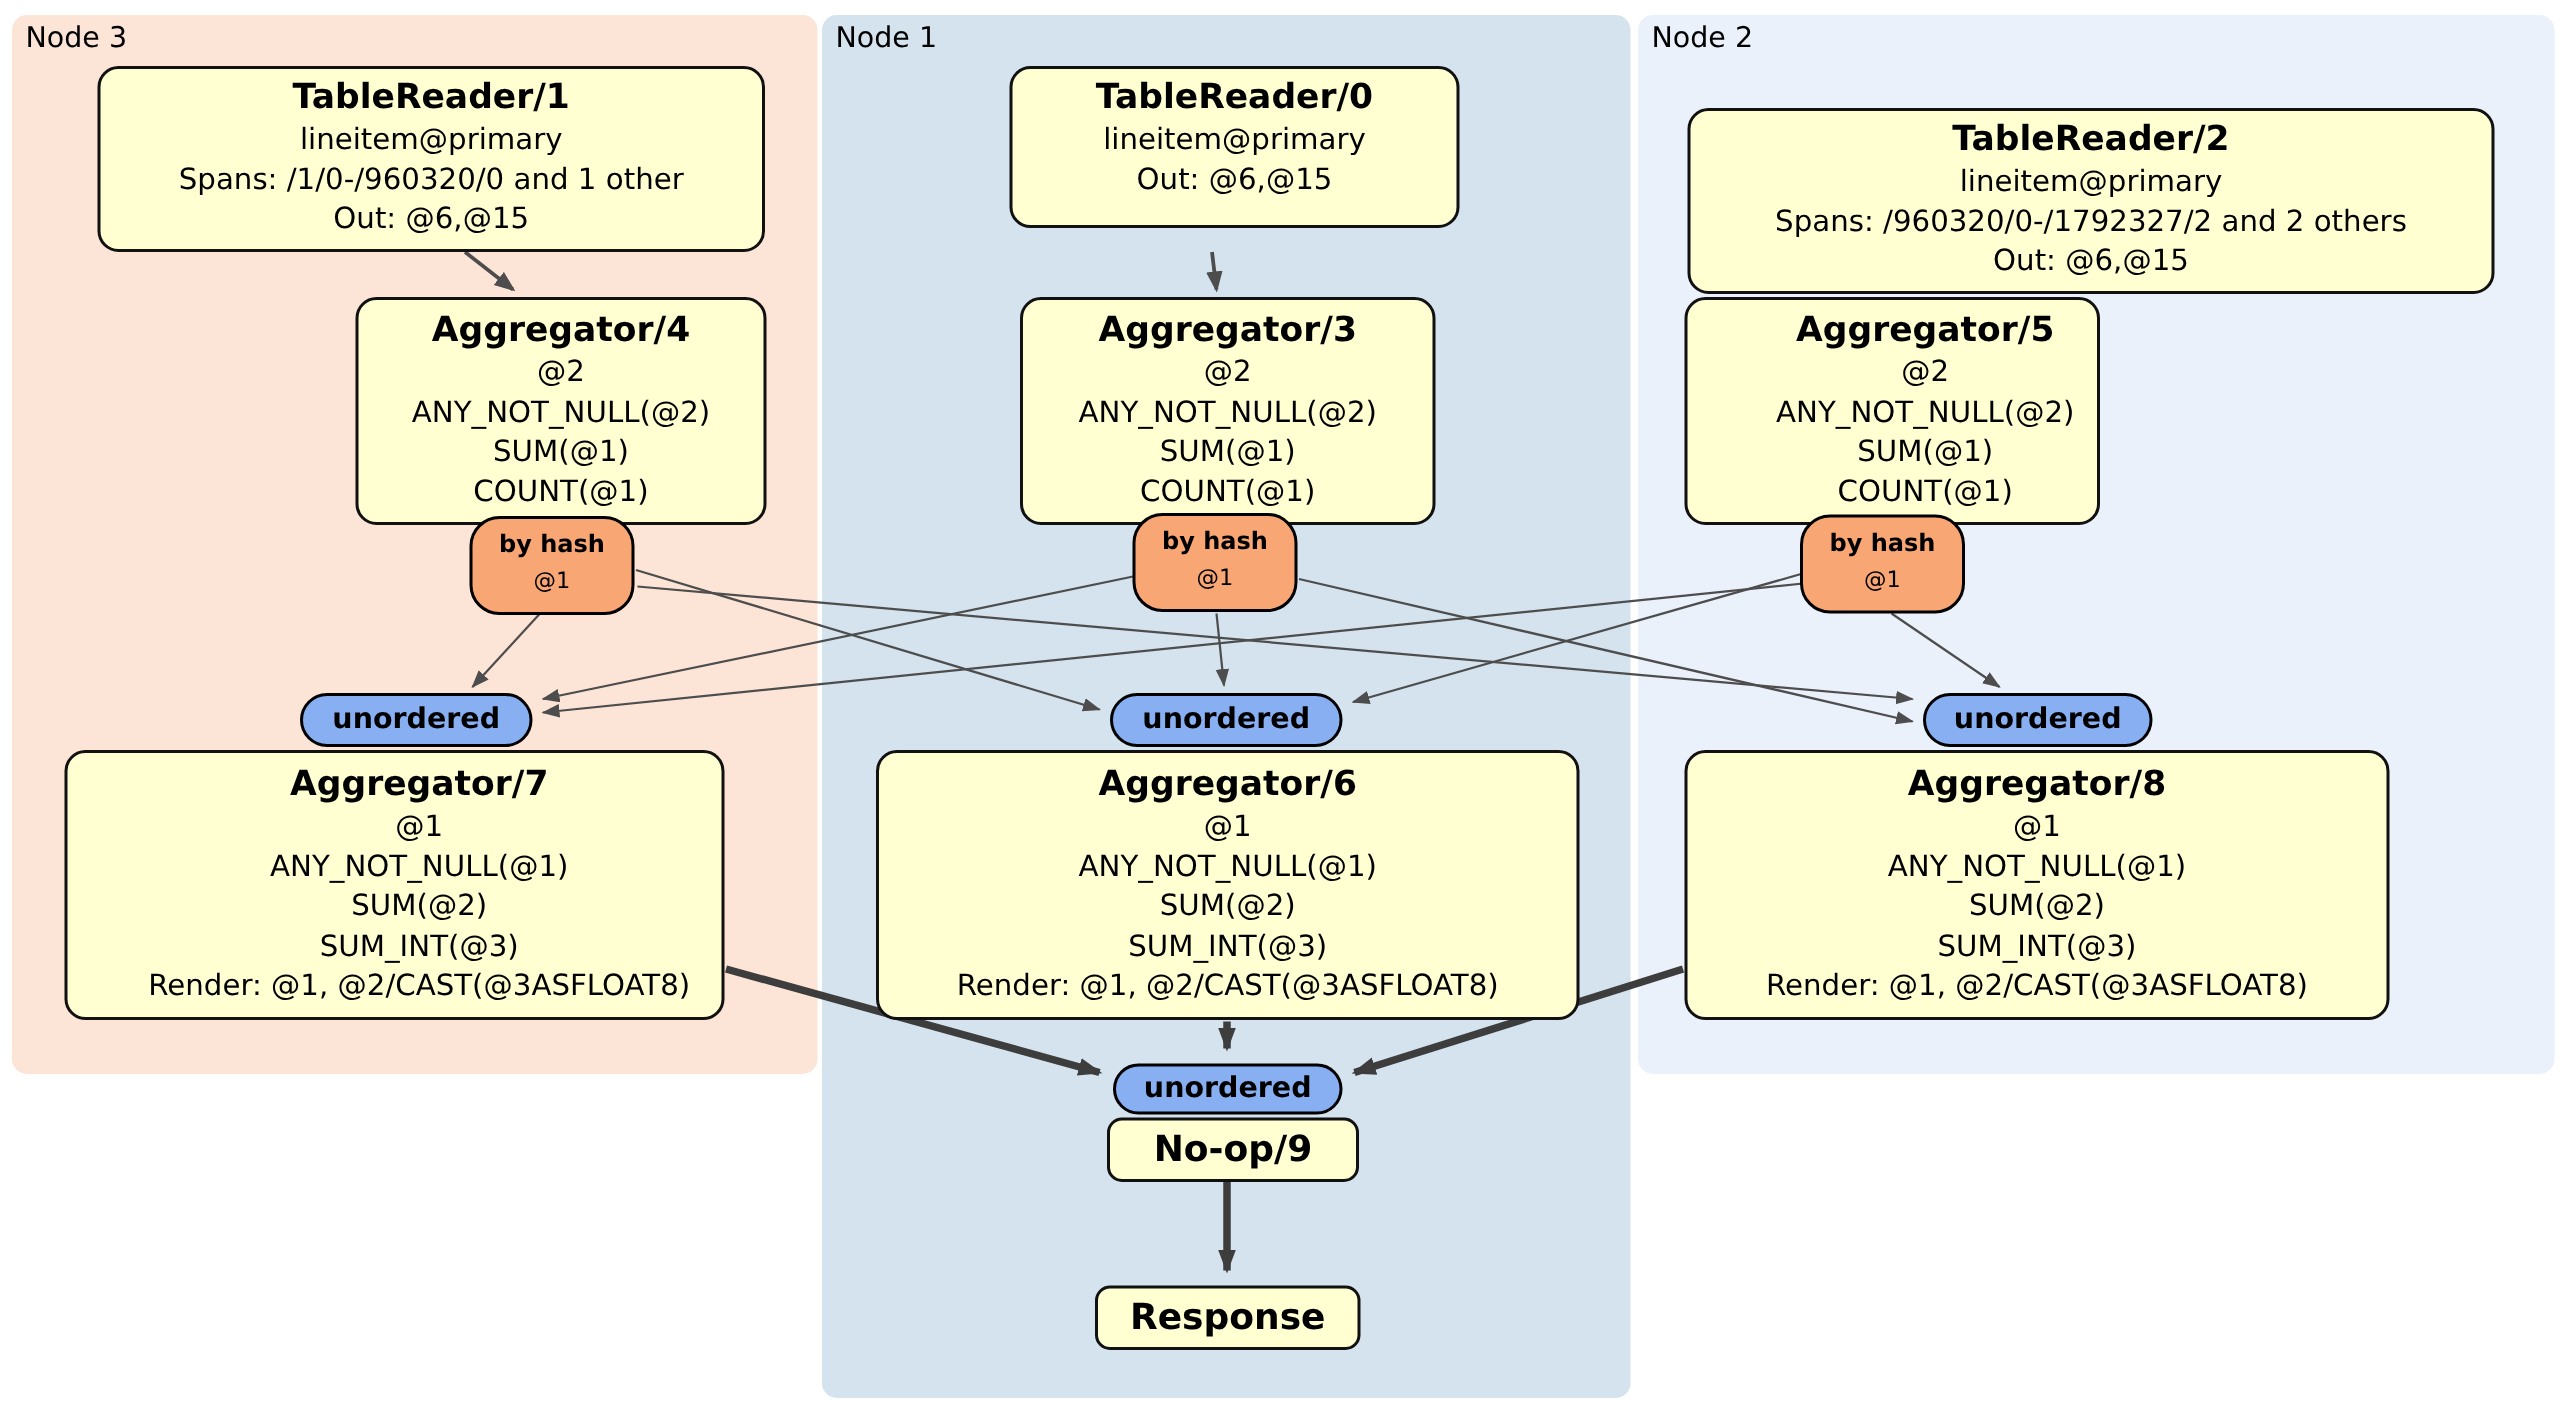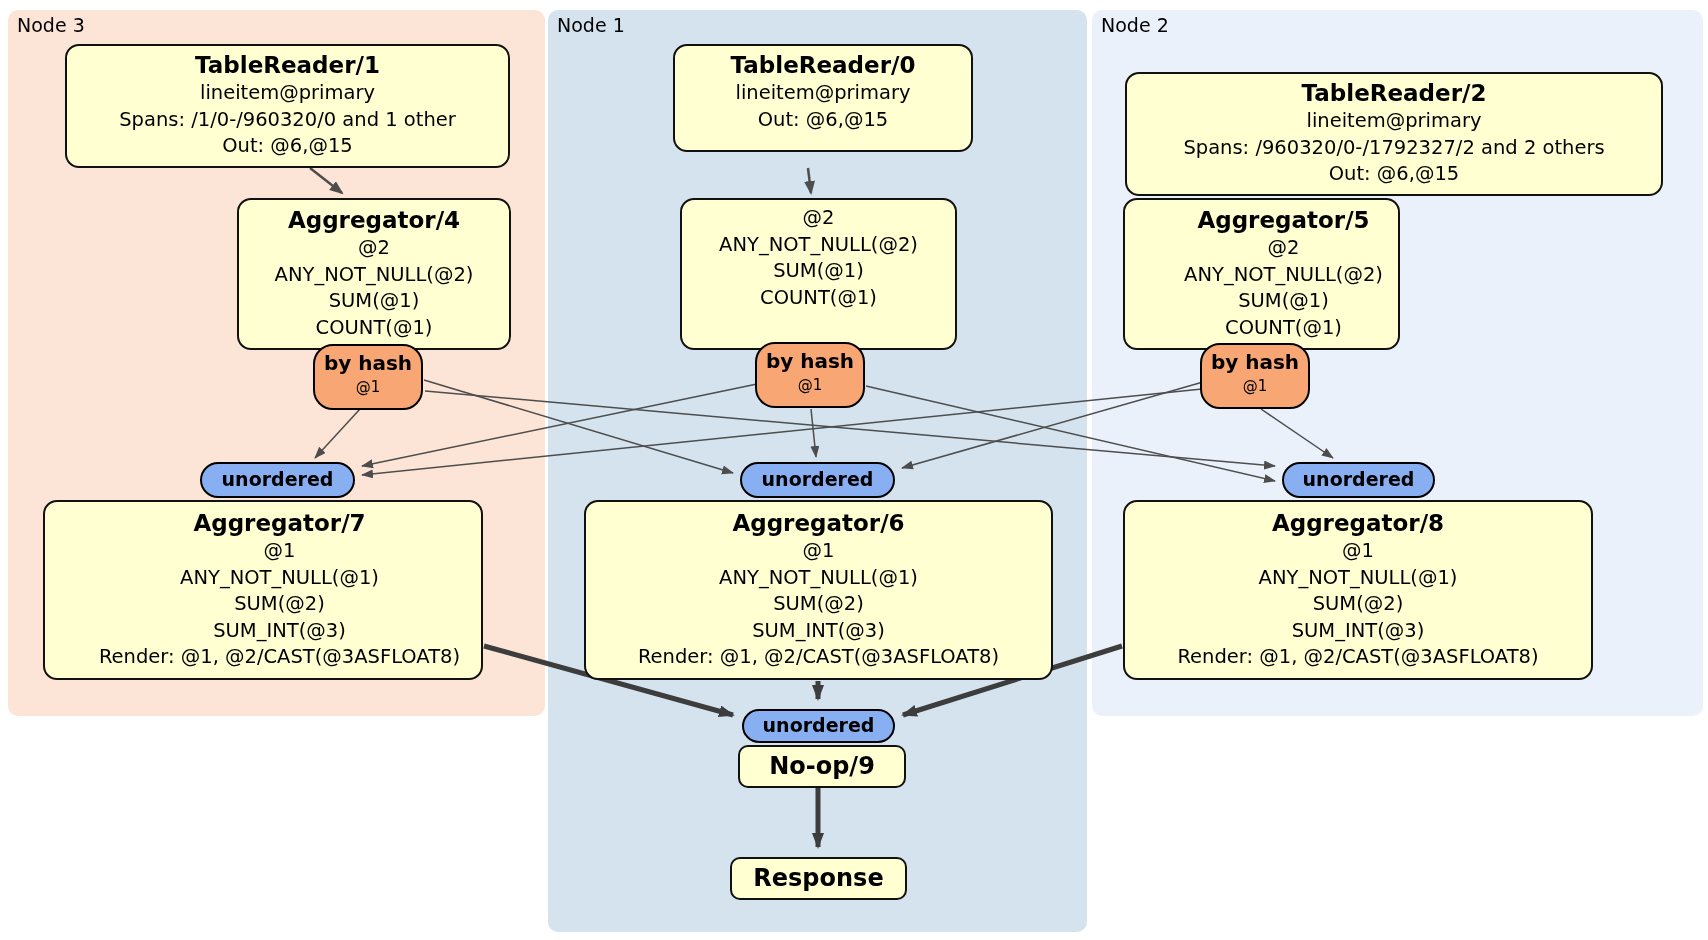--- a/index.html
+++ b/index.html
@@ -37,21 +37,21 @@
   #box-agg8{left:1123px;top:500px;width:470px;height:180px;padding-top:6px;}
   #box-noop{left:738px;top:745px;width:168px;height:43px;border-radius:10px;}
   #box-noop .ptitle{line-height:39px;font-size:24px;}
   #box-response{left:730px;top:857px;width:177px;height:43px;border-radius:10px;}
   #box-response .ptitle{line-height:39px;font-size:24px;}
   .router{
     position:absolute;z-index:4;background:var(--router-bg);
     border:2px solid #000;border-radius:20px;text-align:center;
     width:110px;height:66px;box-sizing:border-box;padding-top:3px;
   }
-  .router-label{font-size:20px;font-weight:bold;line-height:28px;}
+  .router-label{font-size:16px;font-weight:bold;line-height:28px;}
   .router-sub{font-size:15px;line-height:20px;}
   #router-h3{left:313px;top:344px;}
   #router-h1{left:755px;top:342px;}
   #router-h2{left:1200px;top:343px;}
   .sync{
     position:absolute;z-index:4;background:var(--sync-bg);
     border:2px solid #000;border-radius:18px;text-align:center;
     height:36px;box-sizing:border-box;
     font-size:19px;font-weight:bold;line-height:31px;
   }
@@ -130,20 +130,21 @@
 
   <div class="pbox" id="box-agg4">
     <div class="ptitle">Aggregator/4</div>
     <div class="pline">@2</div>
     <div class="pline">ANY_NOT_NULL(@2)</div>
     <div class="pline">SUM(@1)</div>
     <div class="pline">COUNT(@1)</div>
   </div>
 
   <div class="pbox" id="box-agg3">
+    <div class="ptitle">Aggregator/3</div>
     <div class="pline">@2</div>
     <div class="pline">ANY_NOT_NULL(@2)</div>
     <div class="pline">SUM(@1)</div>
     <div class="pline">COUNT(@1)</div>
   </div>
 
   <div class="pbox" id="box-agg5">
     <div class="ptitle">Aggregator/5</div>
     <div class="pline">@2</div>
     <div class="pline">ANY_NOT_NULL(@2)</div>

